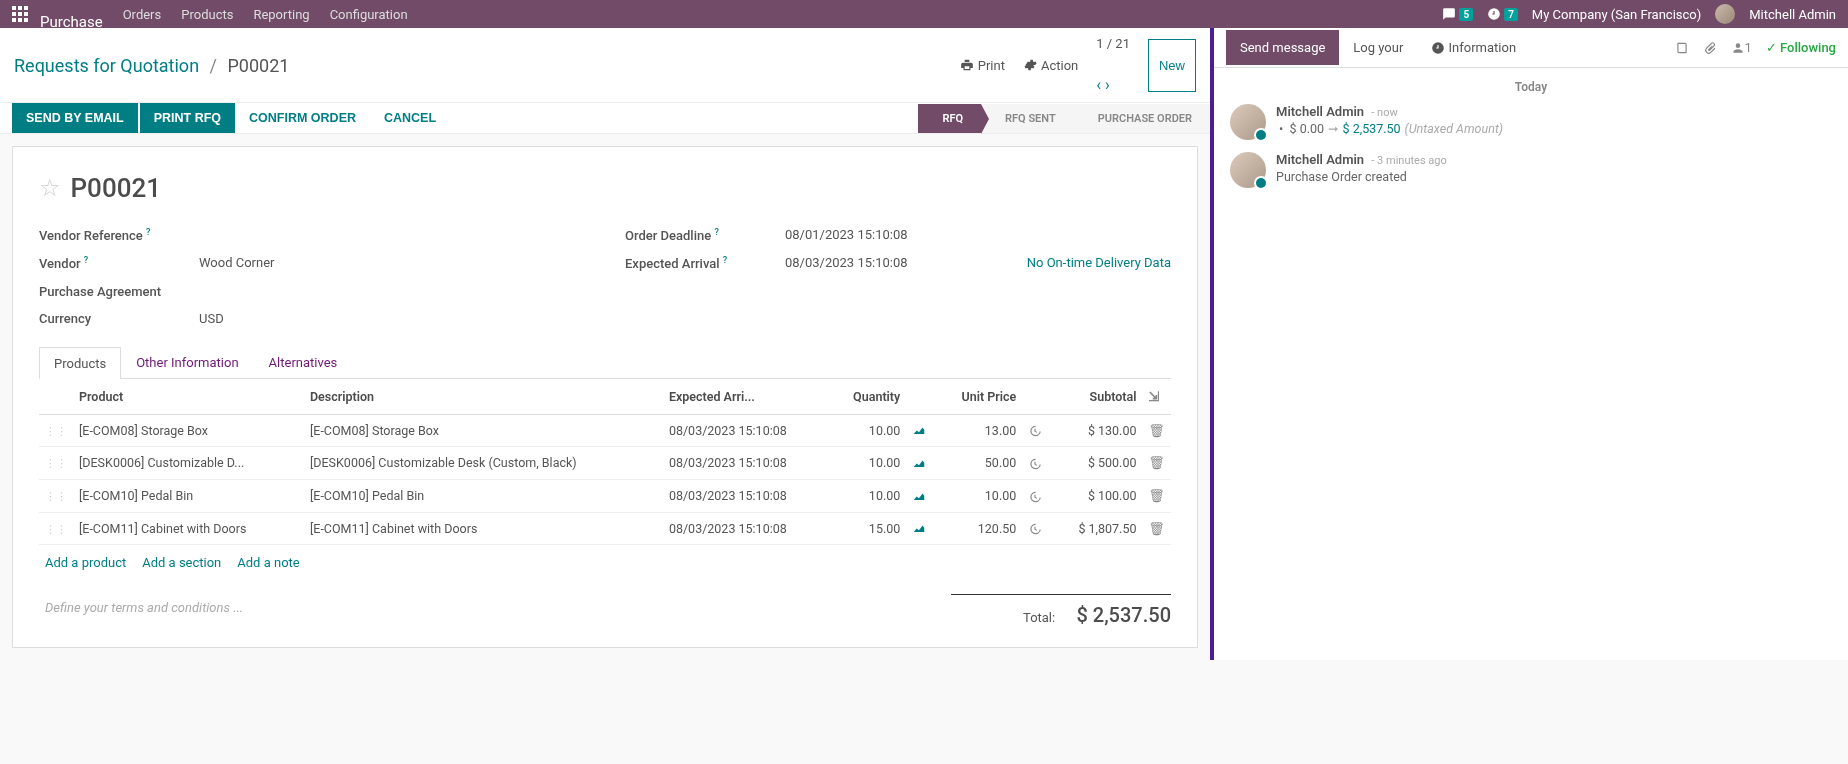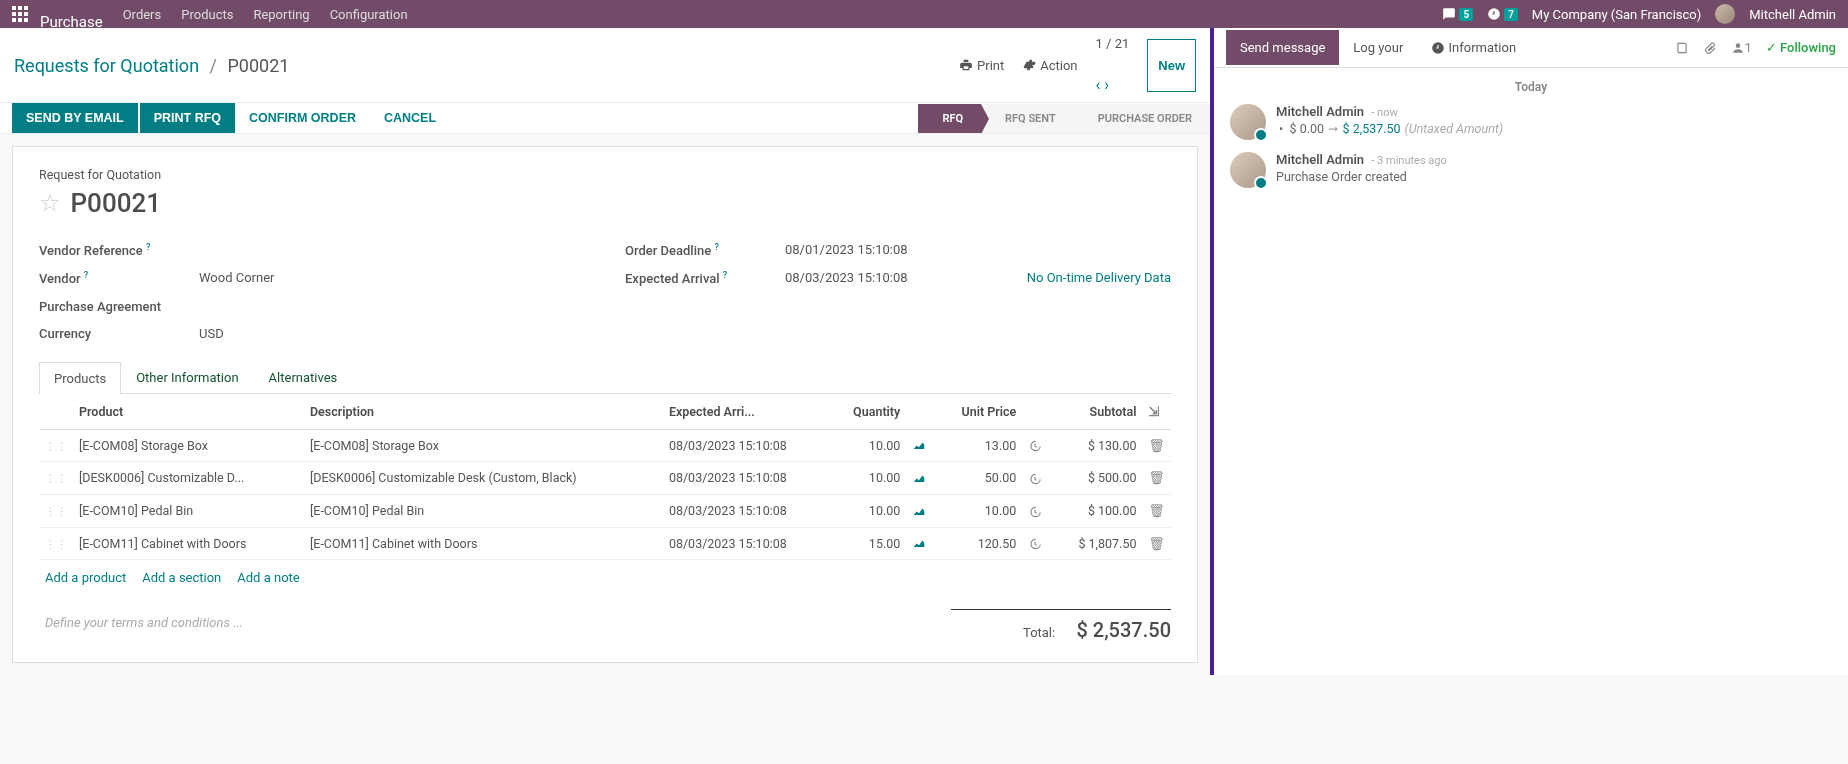--- a/index.html
+++ b/index.html
@@ -20,21 +20,21 @@
 .breadcrumb-row { display: flex; align-items: center; padding: 8px 14px; background: #fff; }
 .breadcrumb-row .bc { font-size: 18px; color: #00657b; }
 .breadcrumb-row .bc a { color: #017e84; text-decoration: none; cursor: pointer; }
 .breadcrumb-row .bc .sep { color: #888; margin: 0 6px; }
 .breadcrumb-row .bc .cur { color: #555; }
 .breadcrumb-row .tools { margin-left: auto; display: flex; align-items: center; gap: 18px; color: #555; font-size: 13px; }
 .breadcrumb-row .tools .itm { cursor: pointer; display: flex; align-items: center; gap: 4px; }
 .breadcrumb-row .pager { display: flex; gap: 24px; flex-direction: column; }
 .breadcrumb-row .pager .arrows { display: flex; gap: 4px; }
 .breadcrumb-row .pager .arrow { color: #017e84; cursor: pointer; font-size: 16px; }
-.btn-new { border: 1px solid #017e84; color: #017e84; background: #fff; padding: 18px 10px; cursor: pointer; font-size: 13px; font-weight: bold; }
+.btn-new { border: 1px solid #017e84; color: #017e84; background: #fff; padding: 18px 10px; cursor: pointer; font-size: 13px; }
 .action-bar { display: flex; align-items: center; background: #fff; border-top: 1px solid #eee; border-bottom: 1px solid #eee; }
 .action-bar .btn { padding: 8px 14px; font-size: 12.5px; font-weight: 600; cursor: pointer; border: none; text-align: right; }
 .action-bar .btn.primary { background: #017e84; color: #fff; margin-left: 12px; }
 .action-bar .btn.primary + .btn.primary { margin-left: 2px; }
 .action-bar .btn.link { background: none; color: #017e84; }
 .action-bar .status-flow { margin-left: auto; display: flex; }
 .status-flow .step { position: relative; padding: 8px 18px 8px 24px; font-size: 11px; font-weight: 600; color: #888; background: #f5f5f5; }
 .status-flow .step::after { content: ""; position: absolute; right: -8px; top: 0; width: 0; height: 0; border-top: 15px solid transparent; border-bottom: 15px solid transparent; border-left: 8px solid #f5f5f5; z-index: 1; }
 .status-flow .step::before { content: ""; position: absolute; right: -9px; top: 0; width: 0; height: 0; border-top: 15px solid transparent; border-bottom: 15px solid transparent; border-left: 8px solid #ddd; z-index: 0; }
 .status-flow .step.active { background: #714B67; color: #fff; }
@@ -47,21 +47,21 @@
 .sheet h1 { font-size: 26px; font-weight: 500; color: #4c4c4c; }
 .fields { display: flex; gap: 40px; }
 .fields .col { flex: 1; }
 .field-row { display: flex; padding: 6px 0; font-size: 13px; }
 .field-row .label { width: 160px; color: #555; font-weight: 500; }
 .field-row .label .q { color: #017e84; font-size: 9px; vertical-align: super; }
 .field-row .val { color: #555; flex: 1; }
 .field-row .extra { color: #017e84; cursor: pointer; }
 .field-row .info-icon { display: inline-block; width: 14px; height: 14px; border-radius: 50%; background: #888; color: #fff; font-size: 10px; text-align: center; line-height: 14px; margin-left: 6px; }
 .tabs { display: flex; border-bottom: 1px solid #ddd; margin-top: 14px; }
-.tabs .tab { padding: 8px 14px; font-size: 13px; color: #14532d; cursor: pointer; border: 1px solid transparent; border-bottom: none; }
+.tabs .tab { padding: 8px 14px; font-size: 13px; color: #701a75; cursor: pointer; border: 1px solid transparent; border-bottom: none; }
 .tabs .tab.active { border-color: #ddd; background: #fff; color: #555; position: relative; top: 1px; }
 table.lines { width: 100%; border-collapse: collapse; margin-top: 0; }
 table.lines th { text-align: left; font-size: 12.5px; font-weight: 600; color: #4c4c4c; padding: 10px 6px; border-bottom: 1px solid #ddd; }
 table.lines th.r, table.lines td.r { text-align: right; }
 table.lines td { padding: 8px 6px; font-size: 12.5px; color: #555; border-bottom: 1px solid #eee; vertical-align: top; }
 .drag { color: #ccc; cursor: move; font-size: 11px; }
 .icon-sm { color: #888; cursor: pointer; font-size: 13px; }
 .icon-area { fill: #017e84; }
 .add-links { padding: 10px 6px; display: flex; gap: 16px; }
 .add-links a { color: #017e84; text-decoration: none; font-size: 13px; cursor: pointer; }
@@ -169,21 +169,20 @@
   <button class="btn link">CONFIRM ORDER</button>
   <button class="btn link">CANCEL</button>
   <div class="status-flow">
     <div class="step active">RFQ</div>
     <div class="step">RFQ SENT</div>
     <div class="step last">PURCHASE ORDER</div>
   </div>
 </div>
 
 <div class="sheet">
-  <div class="title-small">Request for Quotation</div>
   <div class="title-row">
     <span class="star">☆</span>
     <h1>P00021</h1>
   </div>
   <div class="fields">
     <div class="col">
       <div class="field-row">
               <div class="label"><span>Vendor Reference</span> <span class="q">?</span></div>
               <div class="val"></div>
             </div>

